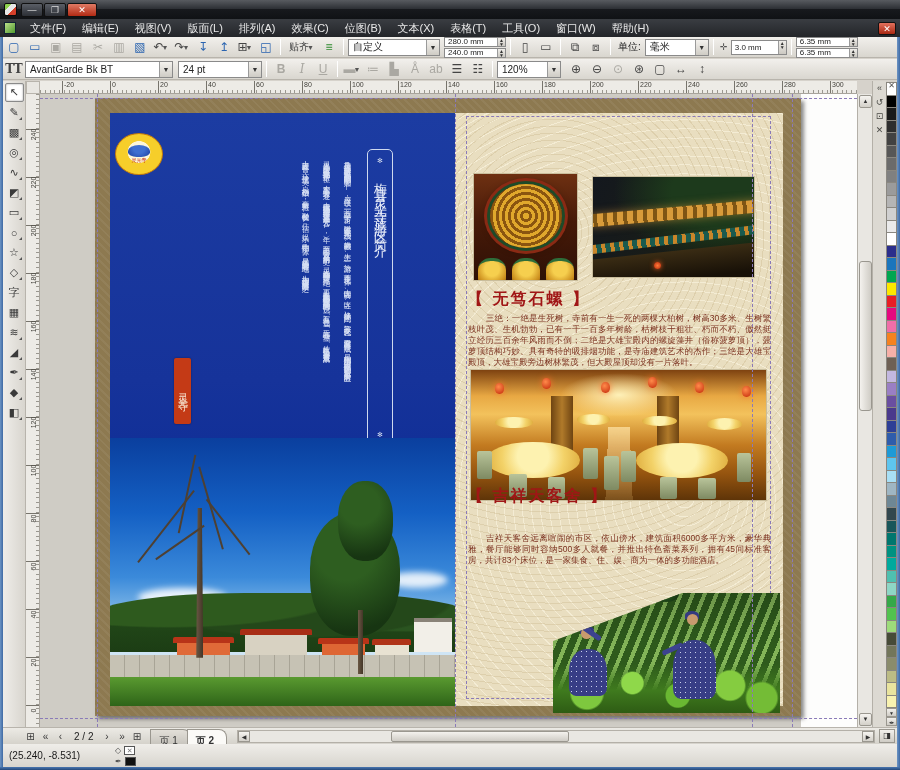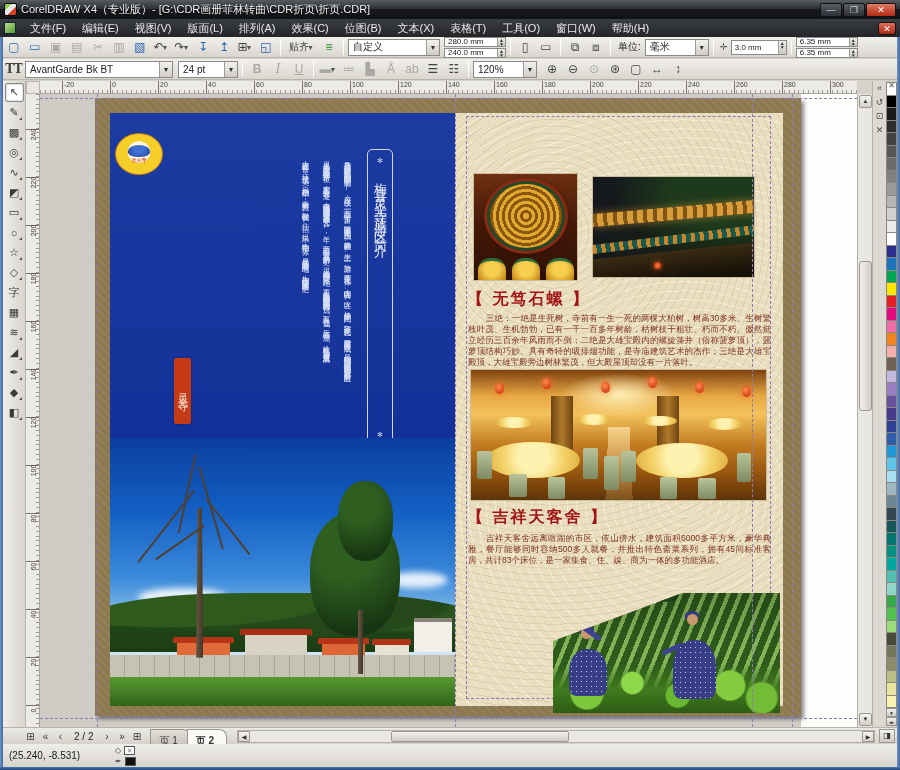--- a/index.html
+++ b/index.html
@@ -274,21 +274,20 @@
     line-height:8px; text-align:center; color:#777; }
   .ind-swatch.black { background:#111; }
 </style>
 </head>
 <body>
 
 <div id="win">
 
   <div id="titlebar">
     <div id="app-icon"></div>
-    <div id="title-text">CorelDRAW X4（专业版）- [G:\CDR画册菲林转曲\CDR折页\折页.CDR]</div>
     <div class="cap-btns">
       <div class="cap">—</div>
       <div class="cap">❐</div>
       <div class="cap close">✕</div>
     </div>
   </div>
 
   <div id="menubar">
     <div id="doc-icon"></div>
     <div id="menu-items" style="display:flex;">
@@ -375,21 +374,21 @@
         </span>
     </span>
   </div>
 
   <div id="toolbar2" class="toolbar">
     <span class="tb-btn" style="font-family:'DejaVu Serif',serif;font-weight:bold;">TT</span>
     <span class="combo" style="width:148px;">
       <span>AvantGarde Bk BT</span>
         <span class="arrow">▼</span>
     </span>
-    <span class="combo" style="width:60px;margin-left:4px;">
+    <span class="combo" style="width:84px;margin-left:4px;">
       <span>24 pt</span>
         <span class="arrow">▼</span>
     </span>
     <span class="tb-sep"></span>
     <span class="tb-btn disabled" style="font-weight:bold;">B</span>
     <span class="tb-btn disabled" style="font-style:italic;font-family:'DejaVu Serif',serif;">I</span>
     <span class="tb-btn disabled" style="text-decoration:underline;">U</span>
     <span class="tb-sep"></span>
     <span id="fmt-buttons" style="display:flex;align-items:center;gap:1px;">
         <span class="tb-btn disabled">▬<span class="drop">▼</span></span>
@@ -601,21 +600,21 @@
           <div class="chair" style="left:13%;top:80%;width:6%;height:18%;"></div>
           <div class="chair" style="left:26%;top:82%;width:6%;height:17%;"></div>
           <div class="chair" style="left:38%;top:60%;width:5%;height:24%;"></div>
           <div class="chair" style="left:45%;top:66%;width:5%;height:26%;"></div>
           <div class="chair" style="left:51%;top:62%;width:5%;height:24%;"></div>
           <div class="chair" style="left:64%;top:82%;width:6%;height:17%;"></div>
           <div class="chair" style="left:77%;top:83%;width:6%;height:16%;"></div>
           <div class="chair" style="left:90%;top:64%;width:5%;height:22%;"></div>
         </div>
 
-        <div class="section-h" style="top:394px;">【 吉祥天客舍 】</div>
+        <div class="section-h" style="top:373px;">【 吉祥天客舍 】</div>
         <div class="section-p" style="top:420px;">吉祥天客舍远离喧闹的市区，依山傍水，建筑面积6000多平方米，豪华典雅，餐厅能够同时容纳500多人就餐，并推出特色斋菜系列，拥有45间标准客房，共计83个床位，是一家集食、住、娱、商为一体的多功能酒店。</div>
       </div>
 
       <div id="photo-tea">
         <div id="ridge-tree"></div>
         <div id="tea-fg"></div>
         <div class="picker" style="left:7%;top:28%;width:17%;height:58%;">
           <div class="wrap"></div>
             <div class="head"></div>
           <div class="arm" style="left:52%;top:-6%;transform:rotate(-55deg);"></div>

